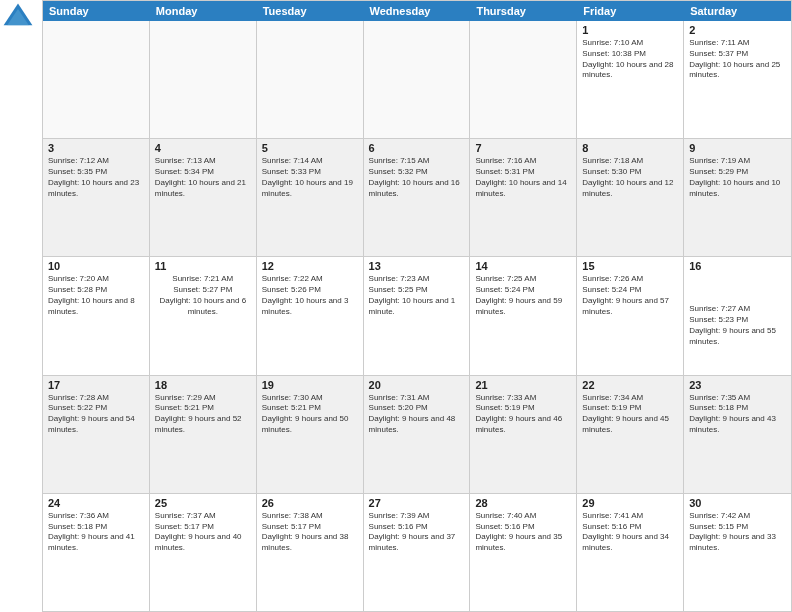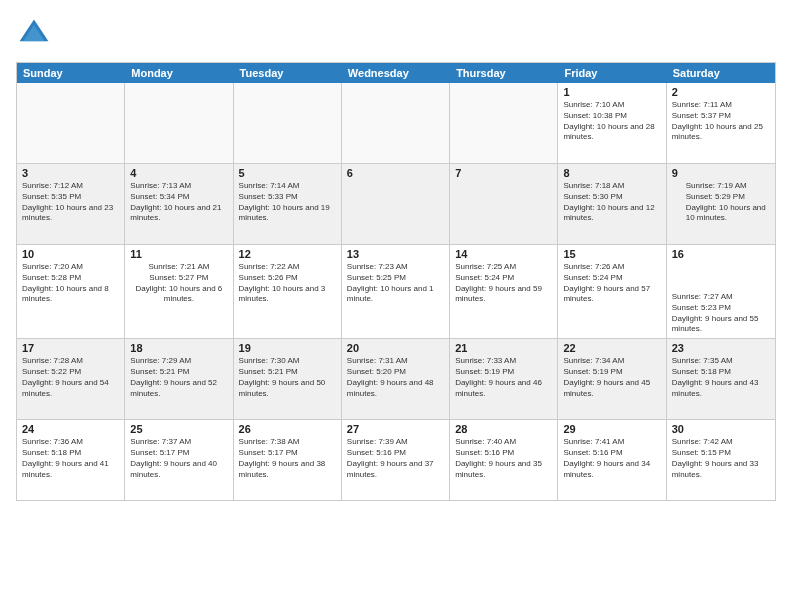--- a/index.html
+++ b/index.html
@@ -5,24 +5,23 @@
     * { margin: 0; padding: 0; box-sizing: border-box; }
     body {
       font-family: Arial, sans-serif;
       background: #fff;
       width: 792px;
       height: 612px;
       overflow: hidden;
     }
     .page {
       width: 792px;
-      height: 477px;
-      padding: 16px;
-      display: flex;
-      flex-direction: column;
+      height: 612px;
+      display: flex;
+      flex-direction: row;
     }
     .header {
       display: flex;
       justify-content: space-between;
       align-items: flex-start;
       margin-bottom: 10px;
     }
     .logo {
       display: flex;
       align-items: center;
@@ -185,33 +184,39 @@
 Daylight: 10 hours and 21 minutes.</div>
           </div>
           <div class="cal-cell shaded">
             <div class="day-num">5</div>
             <div class="cell-text" style="white-space: pre-line;">Sunrise: 7:14 AM
 Sunset: 5:33 PM
 Daylight: 10 hours and 19 minutes.</div>
           </div>
           <div class="cal-cell shaded">
             <div class="day-num">6</div>
+            <div class="cell-text" style="white-space: pre-line;">Sunrise: 7:15 AM
+Sunset: 5:32 PM
+Daylight: 10 hours and 16 minutes.</div>
           </div>
           <div class="cal-cell shaded">
             <div class="day-num">7</div>
+            <div class="cell-text" style="white-space: pre-line;">Sunrise: 7:16 AM
+Sunset: 5:31 PM
+Daylight: 10 hours and 14 minutes.</div>
           </div>
           <div class="cal-cell shaded">
             <div class="day-num">8</div>
             <div class="cell-text" style="white-space: pre-line;">Sunrise: 7:18 AM
 Sunset: 5:30 PM
 Daylight: 10 hours and 12 minutes.</div>
           </div>
           <div class="cal-cell shaded">
             <div class="day-num">9</div>
-            <div class="cell-text" style="white-space: pre-line; margin-left: 14px;">Sunrise: 7:19 AM
+            <div class="cell-text" style="white-space: pre-line;">Sunrise: 7:19 AM
 Sunset: 5:29 PM
 Daylight: 10 hours and 10 minutes.</div>
           </div>
         </div>
         <div class="cal-row">
           <div class="cal-cell">
             <div class="day-num">10</div>
             <div class="cell-text" style="white-space: pre-line;">Sunrise: 7:20 AM
 Sunset: 5:28 PM
 Daylight: 10 hours and 8 minutes.</div>

